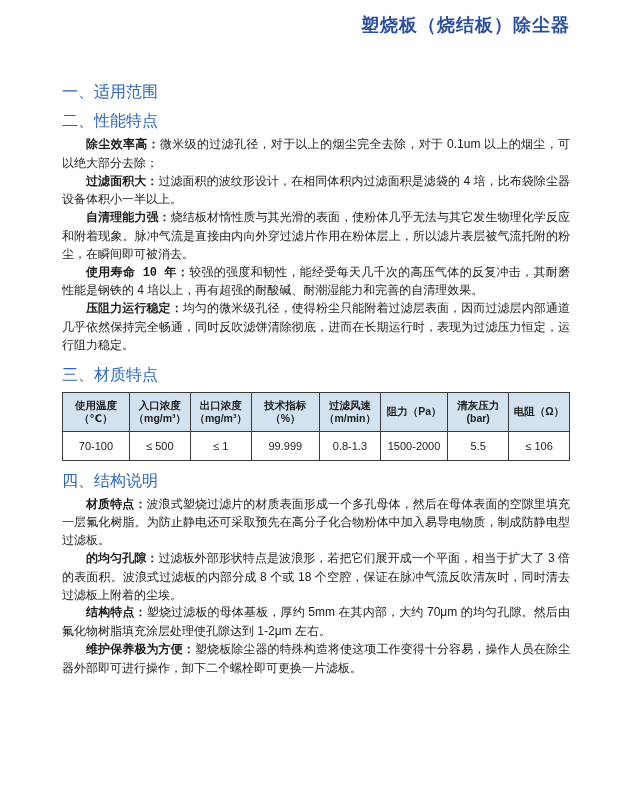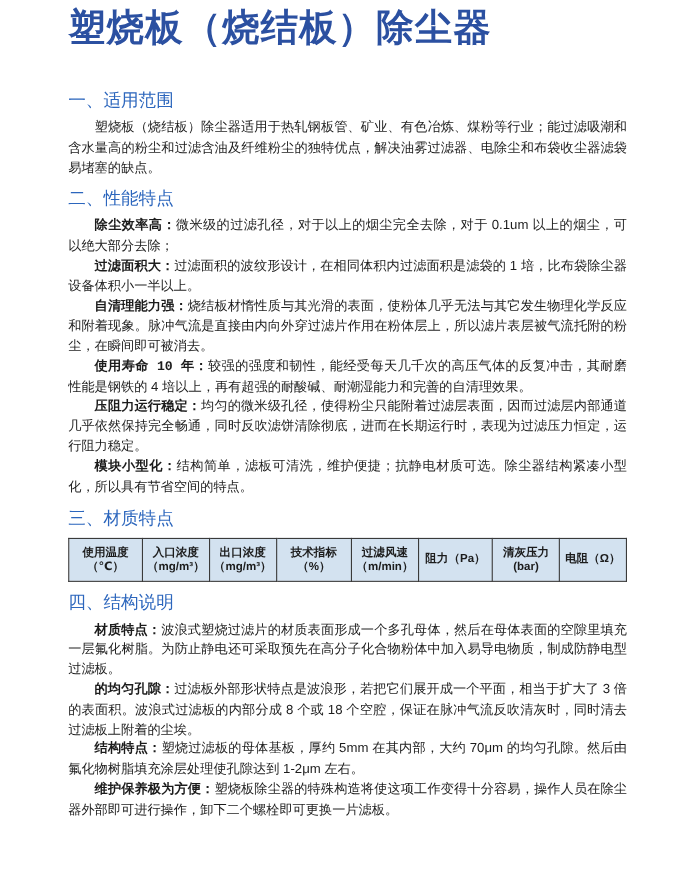--- a/index.html
+++ b/index.html
@@ -11,23 +11,23 @@
     width: 632px;
     height: 799px;
     overflow: hidden;
     font-family: "Liberation Sans", "DejaVu Sans", sans-serif;
     color: #1c1c1c;
   }
   .page {
     padding: 6px 62px 0 62px;
   }
   .doc-title {
-    text-align: left;
+    text-align: right;
     color: var(--title-color, #2b50a1);
-    font-size: 34px;
+    font-size: 18px;
     font-weight: bold;
     letter-spacing: 1px;
     margin: 2px 0 40px 0;
     line-height: 34px;
   }
   .section-heading {
     color: var(--heading-color, #2c66bd);
     font-size: 16px;
     font-weight: normal;
     line-height: 19px;
@@ -75,29 +75,27 @@
   }
 </style>
 </head>
 <body>
 
 <div class="page">
 
   <h1 class="doc-title">塑烧板（烧结板）除尘器</h1>
 
   <h2 class="section-heading first">一、适用范围</h2>
-  <p class="para"><span class="lead"></span><span>塑烧板（烧结板）除尘器适用于热轧钢板管、矿业、有色冶炼、煤粉等行业；能过滤吸潮和含水量高的粉尘和过滤含油及纤维粉尘的独特优点，解决油雾过滤器、电除尘和布袋收尘器滤袋易堵塞的缺点。</span></p>
 
   <h2 class="section-heading">二、性能特点</h2>
   <p class="para"><span class="lead">除尘效率高：</span><span>微米级的过滤孔径，对于以上的烟尘完全去除，对于 0.1um 以上的烟尘，可以绝大部分去除；</span></p>
-  <p class="para"><span class="lead">过滤面积大：</span><span>过滤面积的波纹形设计，在相同体积内过滤面积是滤袋的 1 培，比布袋除尘器设备体积小一半以上。</span></p>
+  <p class="para"><span class="lead">过滤面积大：</span><span>过滤面积的波纹形设计，在相同体积内过滤面积是滤袋的 4 培，比布袋除尘器设备体积小一半以上。</span></p>
   <p class="para"><span class="lead">自清理能力强：</span><span>烧结板材惰性质与其光滑的表面，使粉体几乎无法与其它发生物理化学反应和附着现象。脉冲气流是直接由内向外穿过滤片作用在粉体层上，所以滤片表层被气流托附的粉尘，在瞬间即可被消去。</span></p>
   <p class="para"><span class="lead">使用寿命 10 年：</span><span>较强的强度和韧性，能经受每天几千次的高压气体的反复冲击，其耐磨性能是钢铁的 4 培以上，再有超强的耐酸碱、耐潮湿能力和完善的自清理效果。</span></p>
   <p class="para"><span class="lead">压阻力运行稳定：</span><span>均匀的微米级孔径，使得粉尘只能附着过滤层表面，因而过滤层内部通道几乎依然保持完全畅通，同时反吹滤饼清除彻底，进而在长期运行时，表现为过滤压力恒定，运行阻力稳定。</span></p>
-  <p class="para"><span class="lead">模块小型化：</span><span>结构简单，滤板可清洗，维护便捷；抗静电材质可选。除尘器结构紧凑小型化，所以具有节省空间的特点。</span></p>
 
   <h2 class="section-heading">三、材质特点</h2>
   <table class="spec-table">
     <colgroup>
       <col style="width:13.2%">
         <col style="width:12%">
         <col style="width:12%">
         <col style="width:13.5%">
       <col style="width:12%">
         <col style="width:13.3%">
@@ -111,20 +109,30 @@
 （mg/m³）</th>
       <th>出口浓度
 （mg/m³）</th>
       <th>技术指标（%）</th>
       <th>过滤风速
 （m/min）</th>
       <th>阻力（Pa）</th>
       <th>清灰压力(bar)</th>
       <th>电阻（Ω）</th>
     </tr>
+    <tr>
+      <td>70-100</td>
+      <td>≤ 500</td>
+      <td>≤ 1</td>
+      <td>99.999</td>
+      <td>0.8-1.3</td>
+      <td>1500-2000</td>
+      <td>5.5</td>
+      <td>≤ 106</td>
+    </tr>
   </tbody>
     </table>
 
   <h2 class="section-heading">四、结构说明</h2>
   <p class="para"><span class="lead">材质特点：</span><span>波浪式塑烧过滤片的材质表面形成一个多孔母体，然后在母体表面的空隙里填充一层氟化树脂。为防止静电还可采取预先在高分子化合物粉体中加入易导电物质，制成防静电型过滤板。</span></p>
   <p class="para"><span class="lead">的均匀孔隙：</span><span>过滤板外部形状特点是波浪形，若把它们展开成一个平面，相当于扩大了 3 倍的表面积。波浪式过滤板的内部分成 8 个或 18 个空腔，保证在脉冲气流反吹清灰时，同时清去过滤板上附着的尘埃。</span></p>
   <p class="para"><span class="lead">结构特点：</span><span>塑烧过滤板的母体基板，厚约 5mm 在其内部，大约 70μm 的均匀孔隙。然后由氟化物树脂填充涂层处理使孔隙达到 1-2μm 左右。</span></p>
   <p class="para"><span class="lead">维护保养极为方便：</span><span>塑烧板除尘器的特殊构造将使这项工作变得十分容易，操作人员在除尘器外部即可进行操作，卸下二个螺栓即可更换一片滤板。</span></p>
 
 </div>

